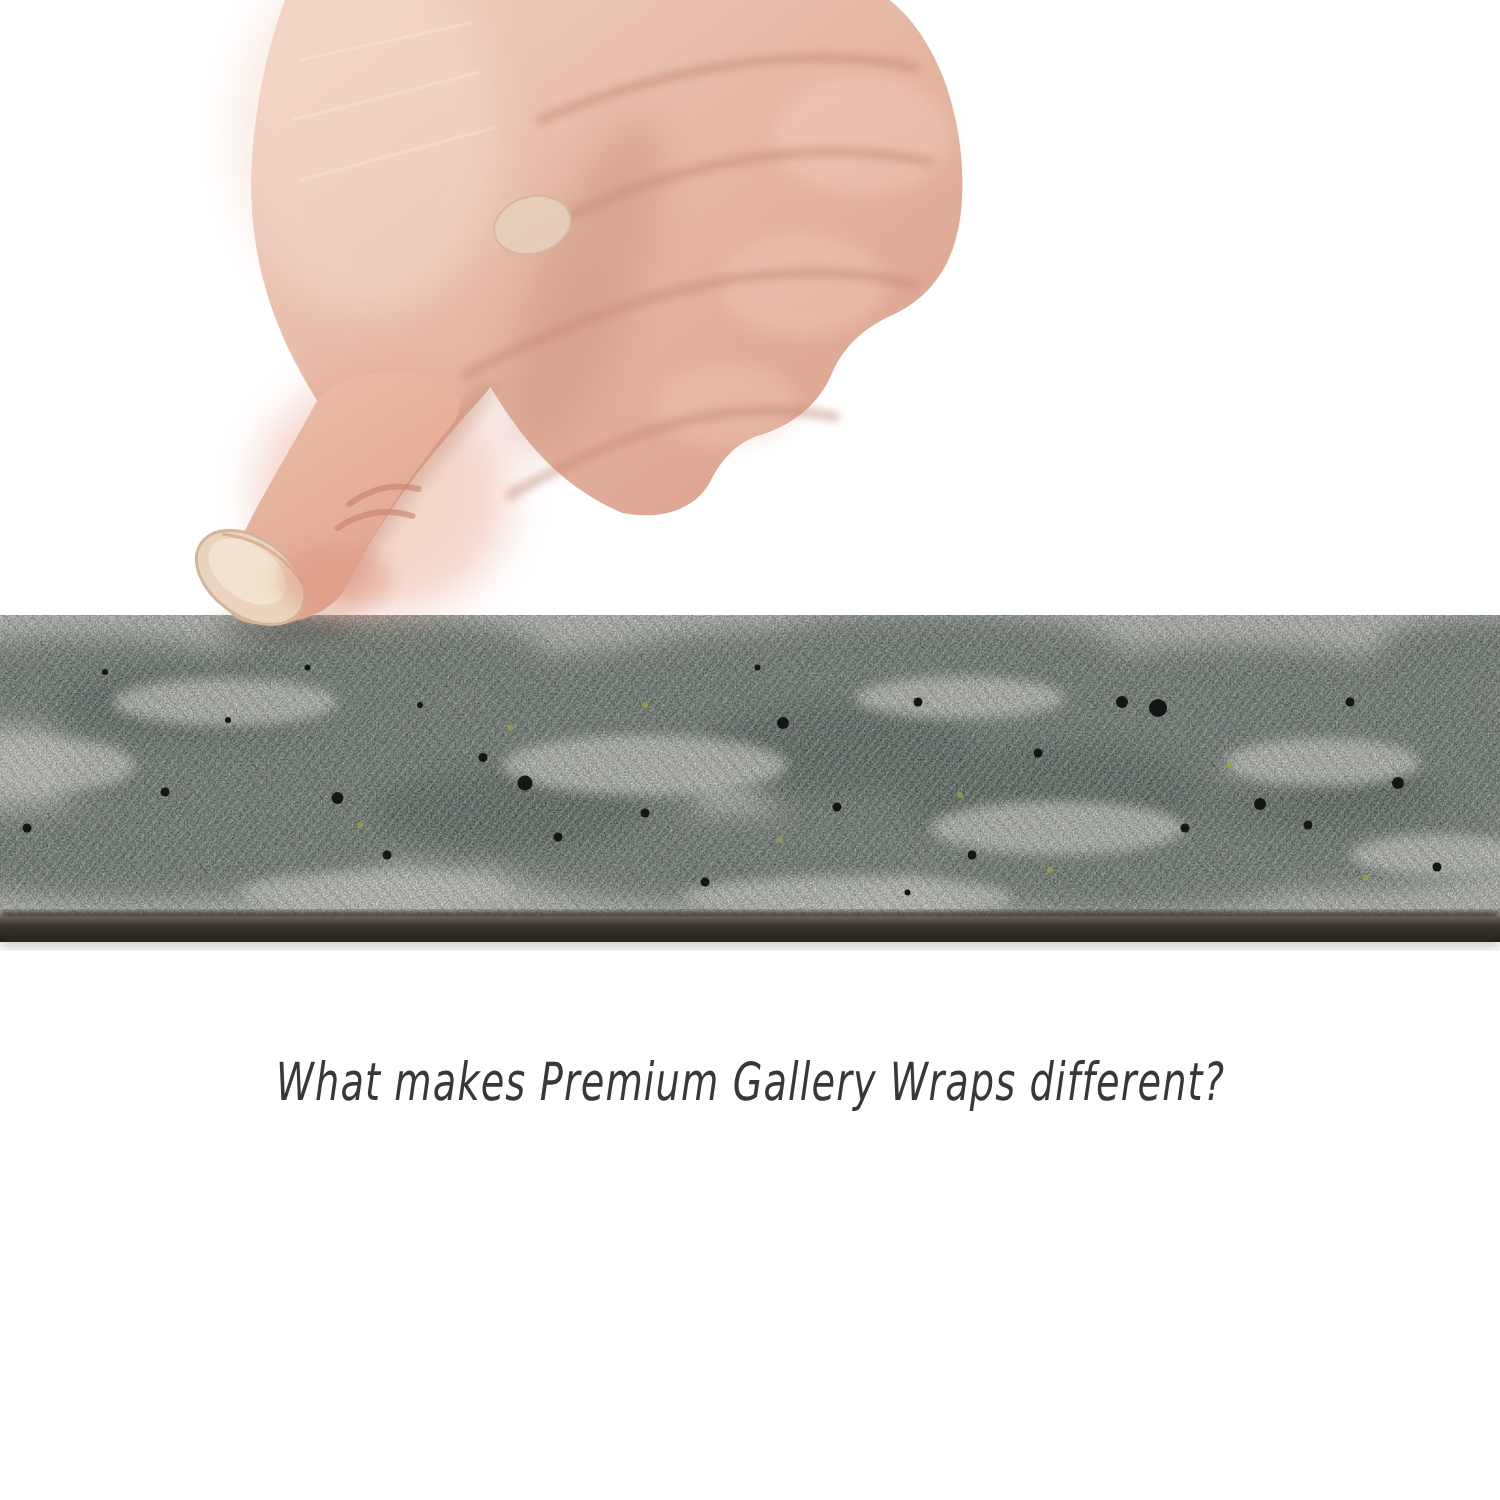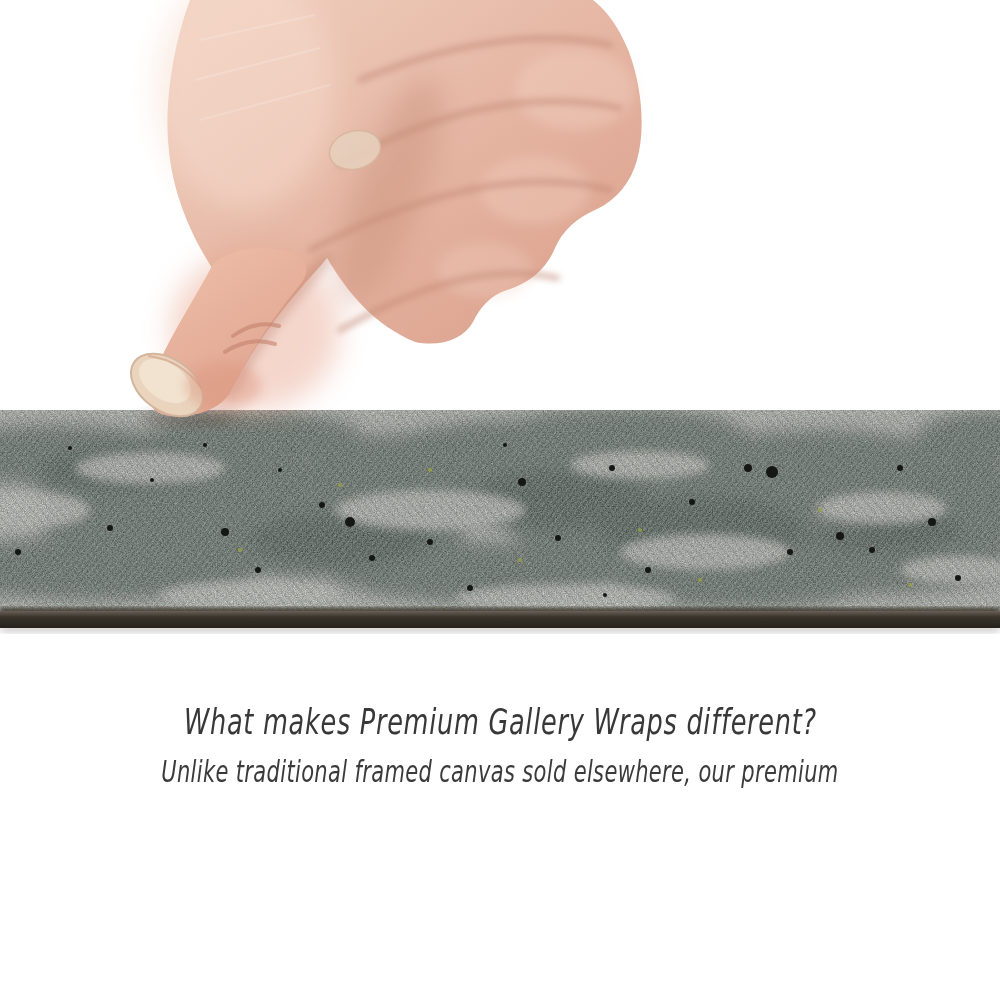--- a/index.html
+++ b/index.html
@@ -238,16 +238,15 @@
       <g stroke="#ffffff" stroke-width="2" opacity="0.18" fill="none">
         <path d="M95,40 L210,15"></path>
           <path d="M90,80 L215,48"></path>
           <path d="M95,120 L225,85"></path>
       </g>
     </svg>
   </div>
 
   <div class="text-block">
     <h2 class="headline"><span>What makes Premium Gallery Wraps different?</span></h2>
-    <div class="body-line"><span>Unlike traditional framed canvas sold elsewhere, our premium</span></div>
   </div>
 
 </div>
 
 </body></html>

